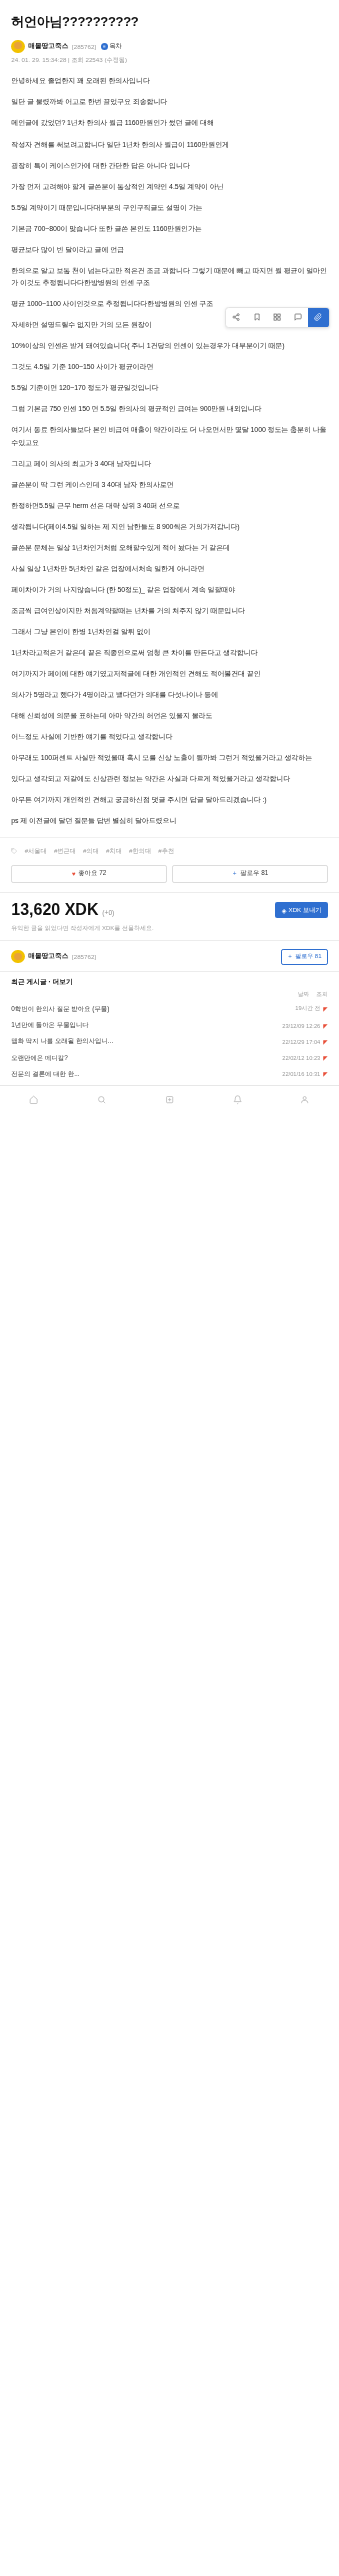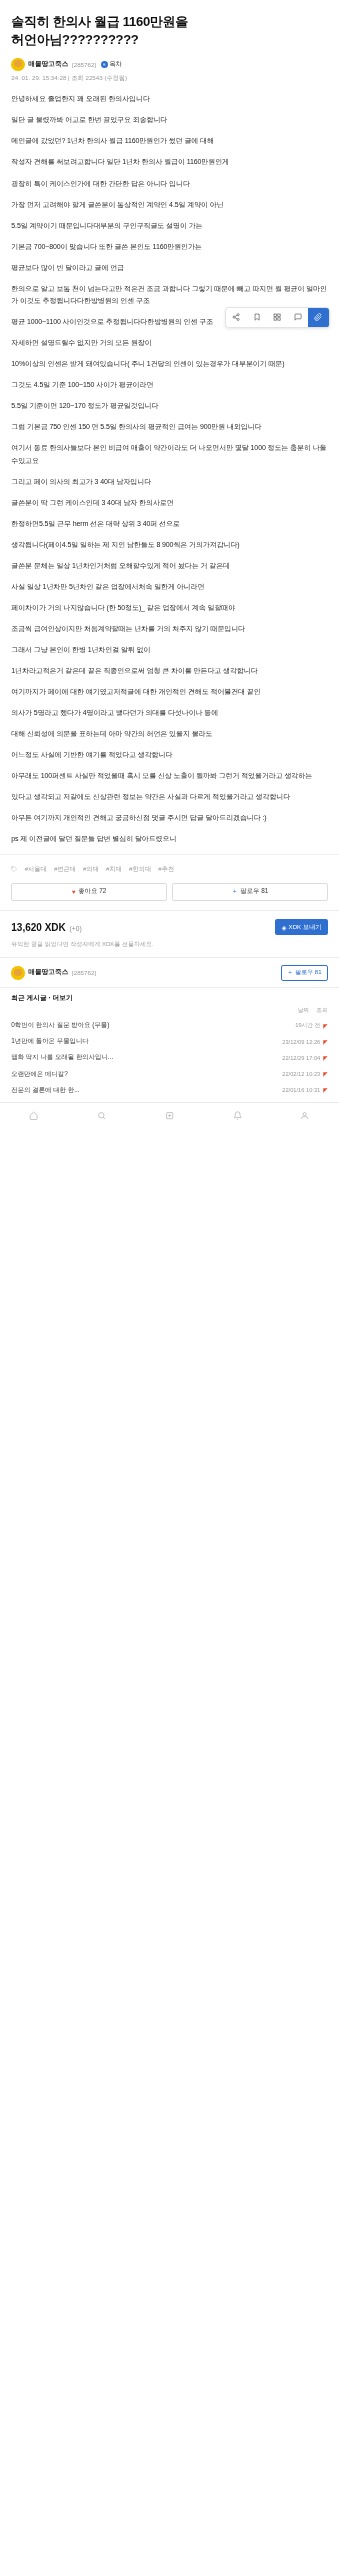--- a/index.html
+++ b/index.html
@@ -128,21 +128,21 @@
   
   .xdk-box{
     border-top: 0.5px solid #ececec;
     border-bottom: 0.5px solid #ececec;
     padding: 8.2px 11.3px 7.2px 11.3px;
   }
   .xdk-top{
     display:flex; align-items:center; justify-content:space-between;
   }
   .xdk-amount{
-    font-size: 10px; font-weight: bold; color:#111;
+    font-size: 16px; font-weight: bold; color:#111;
   }
   .xdk-plus{ font-size: 6.7px; color:#8d8d8d; font-weight: normal; margin-left:1.5px;}
   .xdk-send{
     background:#2f6fd0; color:#fff;
     font-size: 6.2px;
     border-radius: 2.1px;
     padding: 3.6px 6.2px;
     display:flex; align-items:center; gap:2.1px;
   }
   .xdk-note{
@@ -213,21 +213,20 @@
     color:#b5b5b5;
     font-size: 5.2px;
   }
 </style>
 </head>
 <body>
 
 <div class="page">
 
   <div class="post-title">
-    <span class="line">솔직히 한의사 월급 1160만원을</span>
     <span class="line">허언아님??????????</span>
   </div>
 
   <div class="author-row">
     <div class="avatar"></div>
     <span class="author-name">매몰땅고죽스</span>
     <span class="author-id">[285762]</span>
     <span class="mark-badge">
       <span class="mark-circle">≡</span>
       <span>목차</span>

